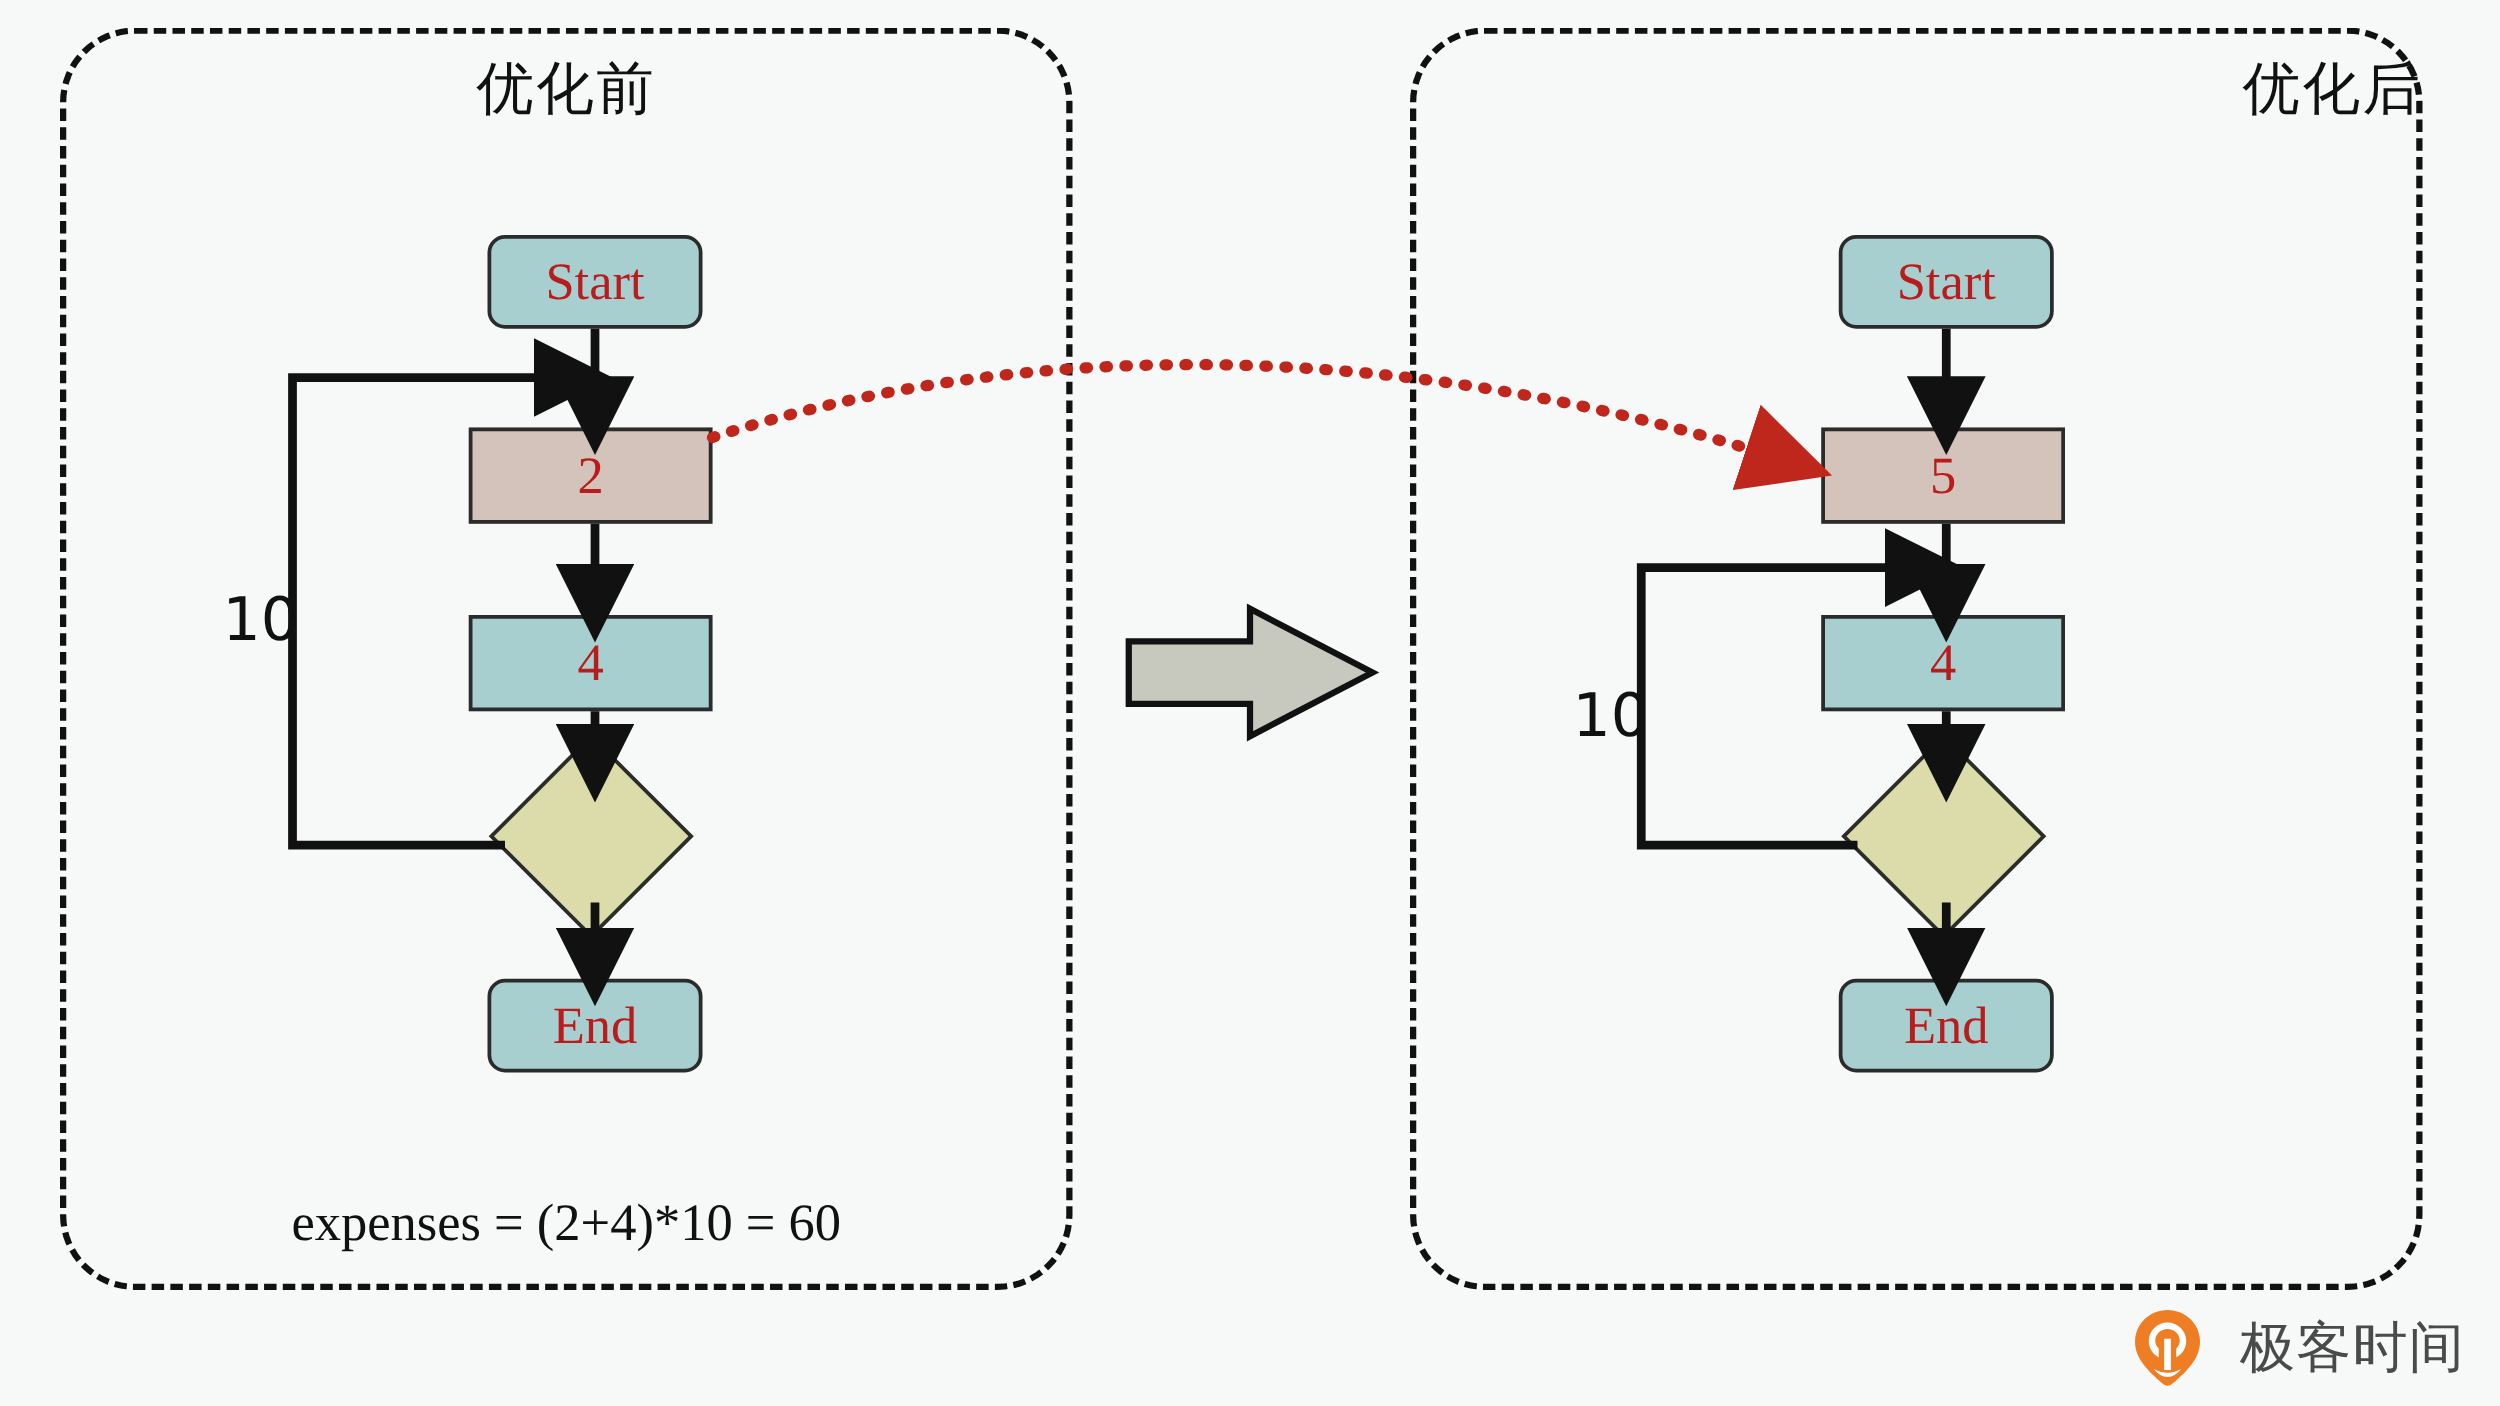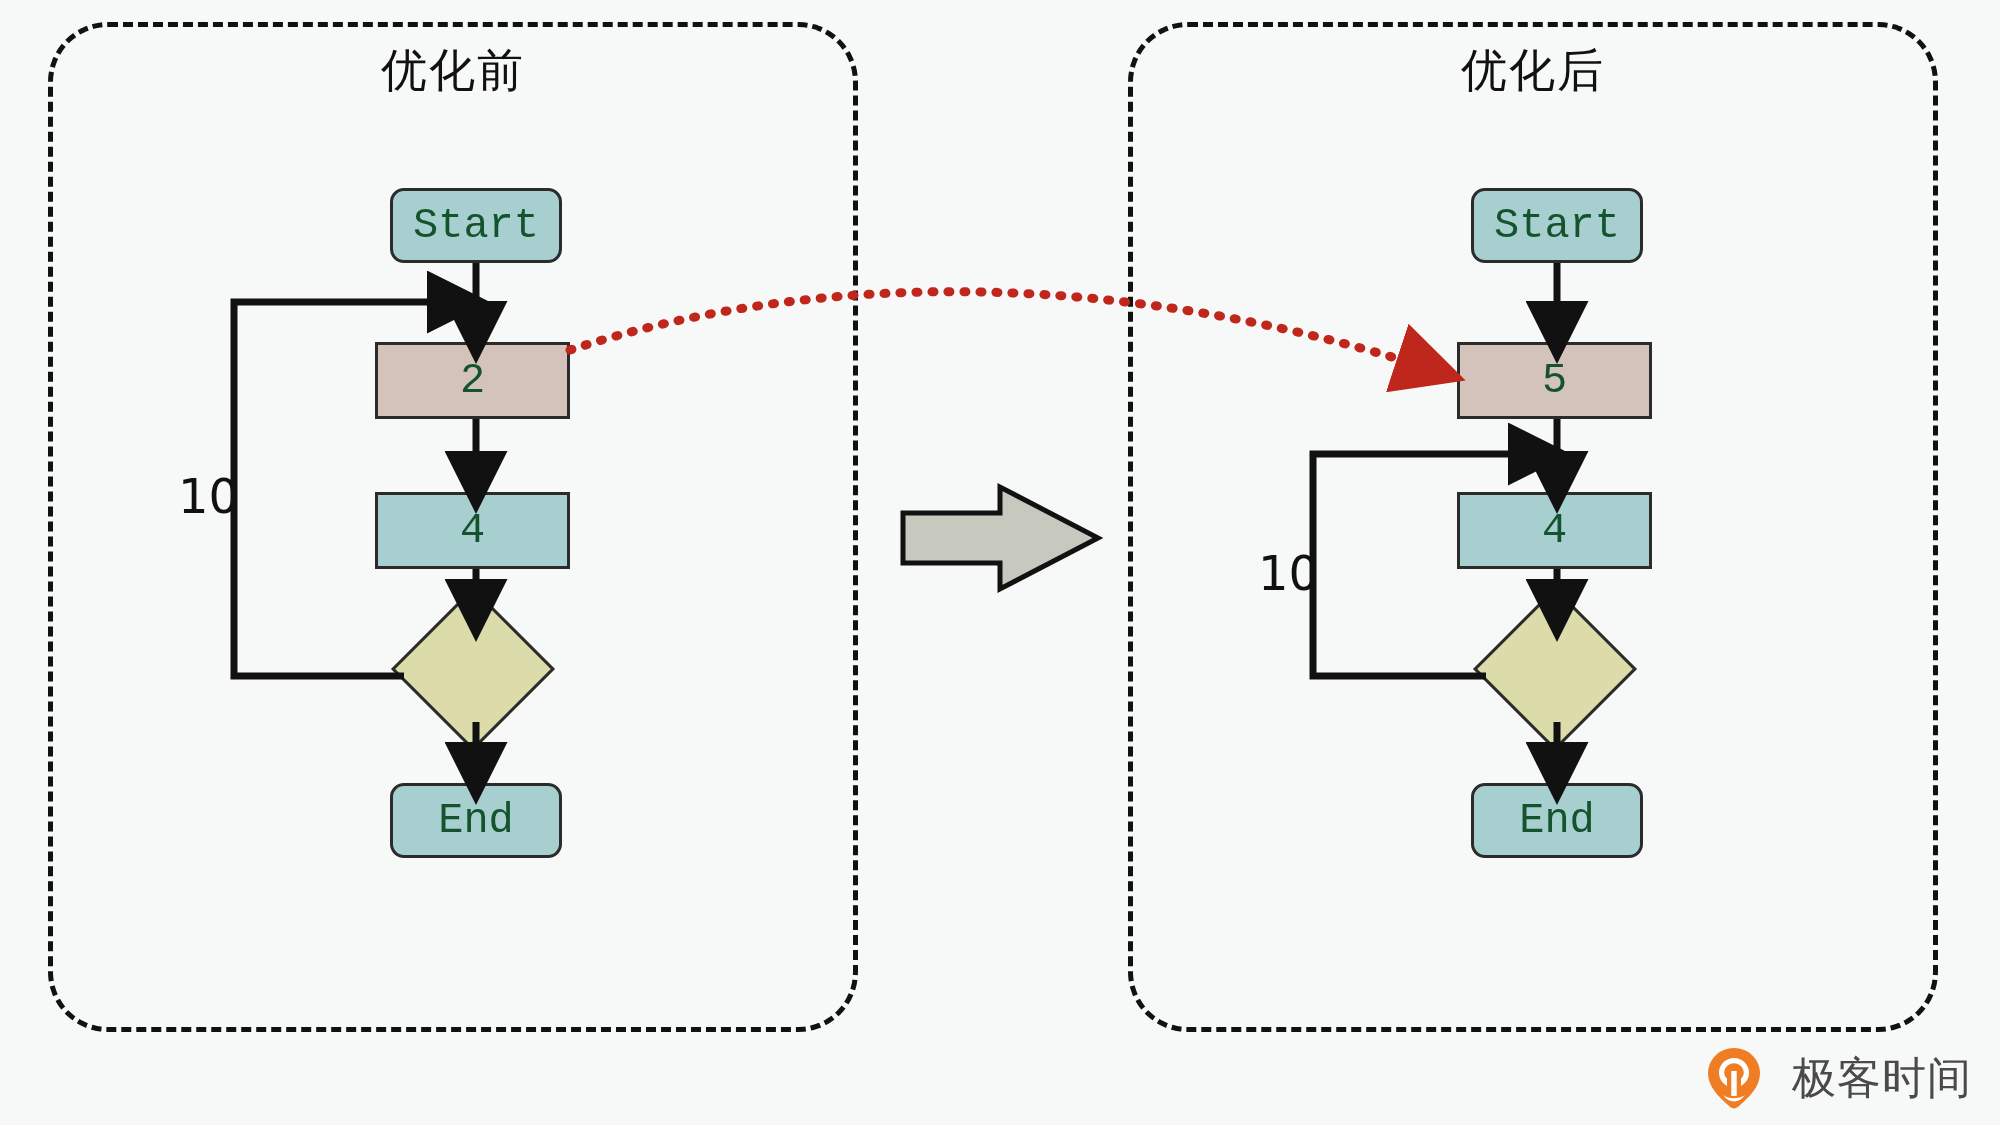--- a/index.html
+++ b/index.html
@@ -38,24 +38,24 @@
     letter-spacing: 2px;
   }
 
   
   .node {
     position: absolute;
     box-sizing: border-box;
     display: flex;
     align-items: center;
     justify-content: center;
-    color: #14532d;
+    color: #b91c1c;
     border: 3px solid #2b2b2b;
     font-size: 42px;
-    font-family: Liberation Mono, monospace;
+    font-family: Liberation Serif, serif;
   }
   .node.terminal {
     background: #a8cfd0;
     border-radius: 14px;
   }
   .node.process-teal { background: #a8cfd0; }
   .node.process-tan  { background: #d3c3ba; }
 
   .diamond {
     position: absolute;
@@ -121,23 +121,24 @@
   <div class="node process-teal" style="left:375px; top:492px; width:195px; height:77px;">4</div>
 
   <div class="diamond-wrap" style="left:375px; top:620px; width:195px; height:98px;">
     <div class="diamond" style="left:40px; top:-9px; width:116px; height:116px;"></div>
   </div>
 
   <div class="node terminal" style="left:390px; top:783px; width:172px; height:75px;">End</div>
 
   <div class="loop-label" style="left:178px; top:468px;">10</div>
 
+  <div class="expenses" style="left:48px; top:955px;">expenses = (2+4)*10 = 60</div>
 
   <div class="panel" id="panel-after"></div>
-  <div class="panel-title" style="left:1128px; width:810px;">优化后</div>
+  <div class="panel-title" style="left:1128px; width:810px;text-align:right;">优化后</div>
 
   <div class="node terminal" style="left:1471px; top:188px; width:172px; height:75px;">Start</div>
 
   <div class="node process-tan" style="left:1457px; top:342px; width:195px; height:77px;">5</div>
 
   <div class="node process-teal" style="left:1457px; top:492px; width:195px; height:77px;">4</div>
 
   <div class="diamond-wrap" style="left:1457px; top:620px; width:195px; height:98px;">
     <div class="diamond" style="left:40px; top:-9px; width:116px; height:116px;"></div>
   </div>

